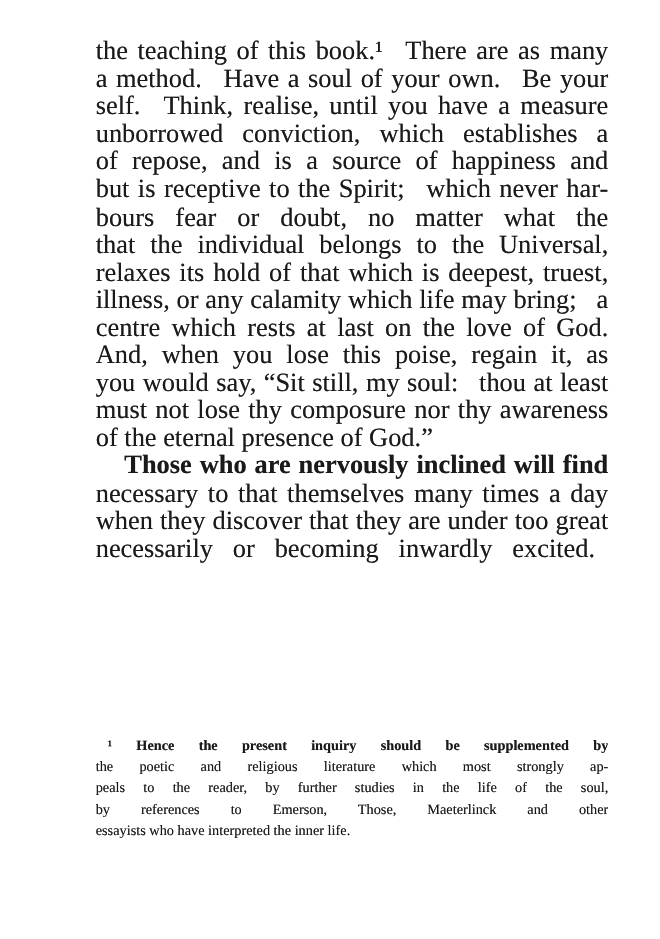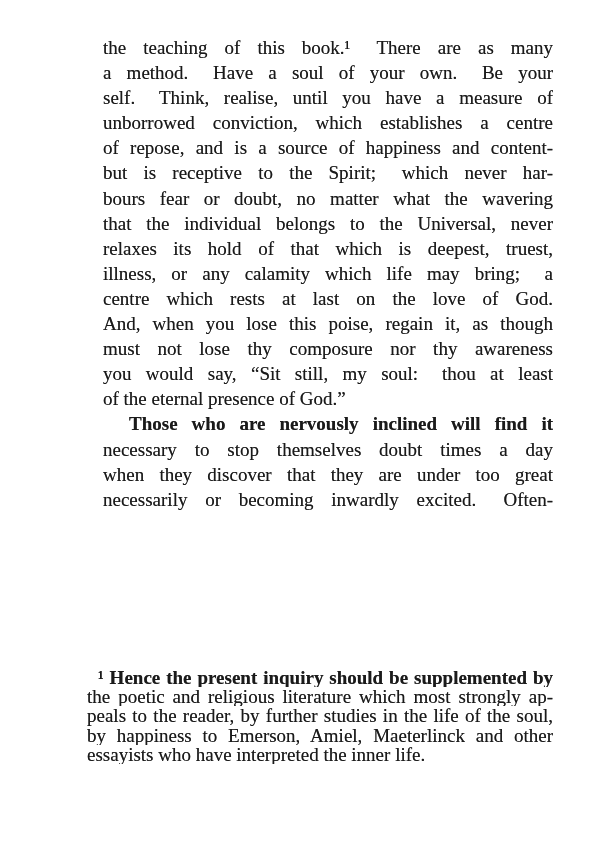--- a/index.html
+++ b/index.html
@@ -20,38 +20,37 @@
     color: #1a1a1a;
     -webkit-font-smoothing: antialiased;
   }
   .text-block {
     position: absolute;
     left: 87px;
     top: 35px;
     width: 466px;
   }
   .text-block .line {
-    font-size: 19px;
+    font-size: 24px;
     line-height: 25.1px;
     height: 25.1px;
     overflow: hidden;
     text-align: justify;
     text-align-last: justify;
     white-space: normal;
     text-shadow: 0 0 0.55px rgba(20, 20, 20, 0.6);
-    margin-left: 16px;
   }
   .footnote-block {
     position: absolute;
     left: 87px;
     top: 668px;
     width: 466px;
   }
   .footnote-block .line {
-    font-size: 19px;
+    font-size: 13px;
     line-height: 19.2px;
     height: 19.2px;
     overflow: hidden;
     text-align: justify;
     text-align-last: justify;
     white-space: normal;
     text-shadow: 0 0 0.5px rgba(20, 20, 20, 0.6);
   }
   .line.short {
     text-align-last: left;
@@ -74,28 +73,28 @@
       <div class="line">self.  Think, realise, until you have a measure of</div>
       <div class="line">unborrowed conviction, which establishes a centre</div>
       <div class="line">of repose, and is a source of happiness and content-</div>
       <div class="line">but is receptive to the Spirit;  which never har-</div>
       <div class="line">bours fear or doubt, no matter what the wavering</div>
       <div class="line">that the individual belongs to the Universal, never</div>
       <div class="line">relaxes its hold of that which is deepest, truest,</div>
       <div class="line">illness, or any calamity which life may bring;  a</div>
       <div class="line">centre which rests at last on the love of God.</div>
       <div class="line">And, when you lose this poise, regain it, as though</div>
+      <div class="line">you would say, “Sit still, my soul:  thou at least</div>
       <div class="line">must not lose thy composure nor thy awareness</div>
-      <div class="line">you would say, “Sit still, my soul:  thou at least</div>
       <div class="line short">of the eternal presence of God.”</div>
       <div class="line indent">Those who are nervously inclined will find it</div>
-      <div class="line">necessary to stop themselves doubt times a day</div>
+      <div class="line">necessary to that themselves many times a day</div>
       <div class="line">when they discover that they are under too great</div>
       <div class="line">necessarily or becoming inwardly excited.  Often-</div>
     </main>
   <aside class="footnote-block">
       <div class="line indent">¹ Hence the present inquiry should be supplemented by</div>
       <div class="line">the poetic and religious literature which most strongly ap-</div>
       <div class="line">peals to the reader, by further studies in the life of the soul,</div>
-      <div class="line">by happiness to Emerson, Amiel, Maeterlinck and other</div>
+      <div class="line">by references to Emerson, Those, Maeterlinck and other</div>
       <div class="line short">essayists who have interpreted the inner life.</div>
     </aside>
 </div>
 
 </body></html>

